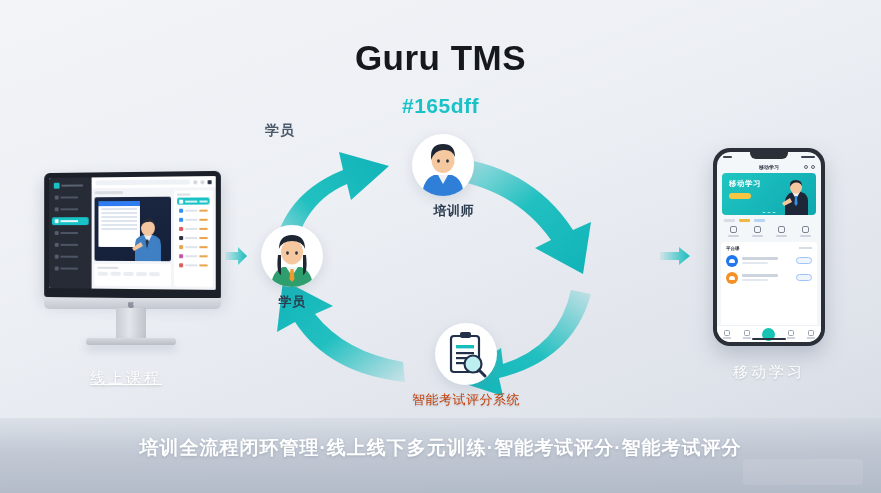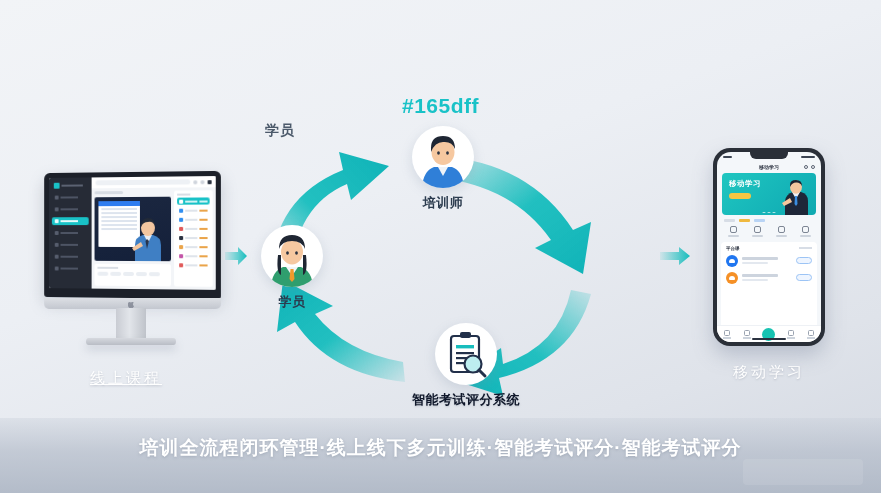--- a/index.html
+++ b/index.html
@@ -165,24 +165,24 @@
   }
   .node .bubble {
     width:62px; height:62px; border-radius:50%; background:#fff;
     box-shadow:0 4px 12px rgba(120,135,160,.22);
     display:flex; align-items:center; justify-content:center; overflow:hidden;
   }
   .node .cap {
     margin-top:6px; font-size:13px; color:#2b3b4e; font-weight:bold;
     white-space:nowrap; letter-spacing:.5px;
   }
-  .node-trainer { left:169px; top:0; }
+  .node-trainer { left:169px; top:8px;align-items:flex-end; }
   .node-manager { left:318px; top:99px; }
   .node-exam    { left:169px; top:197px; }
-  .node-exam .cap { color:#0f172a; text-shadow:0 1px 2px rgba(130,140,155,.35); font-weight:bold; }
+  .node-exam .cap { color:#c2410c; text-shadow:0 1px 2px rgba(130,140,155,.35); font-weight:normal; }
   .node-student { left:18px; top:99px; }
 
   .mid-label {
     position:absolute; left:265px; top:122px; font-size:14px;
     color:#4c5a6b; font-weight:bold; letter-spacing:1px;
   }
 
   
   .conn { position:absolute; }
   .conn-left { left:223px; top:243px; width:26px; height:26px; }
@@ -199,20 +199,21 @@
     text-shadow:0 1px 3px rgba(110,122,140,.4);
   }
   .wm { position:absolute; right:18px; bottom:8px; width:120px; height:26px;
         border-radius:4px; background:rgba(255,255,255,.10); }
 </style>
 </head>
 <body>
 
 <div id="stage">
 
+  <div class="title">Guru TMS</div>
   <div class="subtitle">#165dff</div>
 
   <div class="imac">
     <div class="imac-screen">
       <div class="imac-inner">
         <div class="dash-side">
           <div class="dash-logo">
               <i></i>
               <u></u>
             </div>

